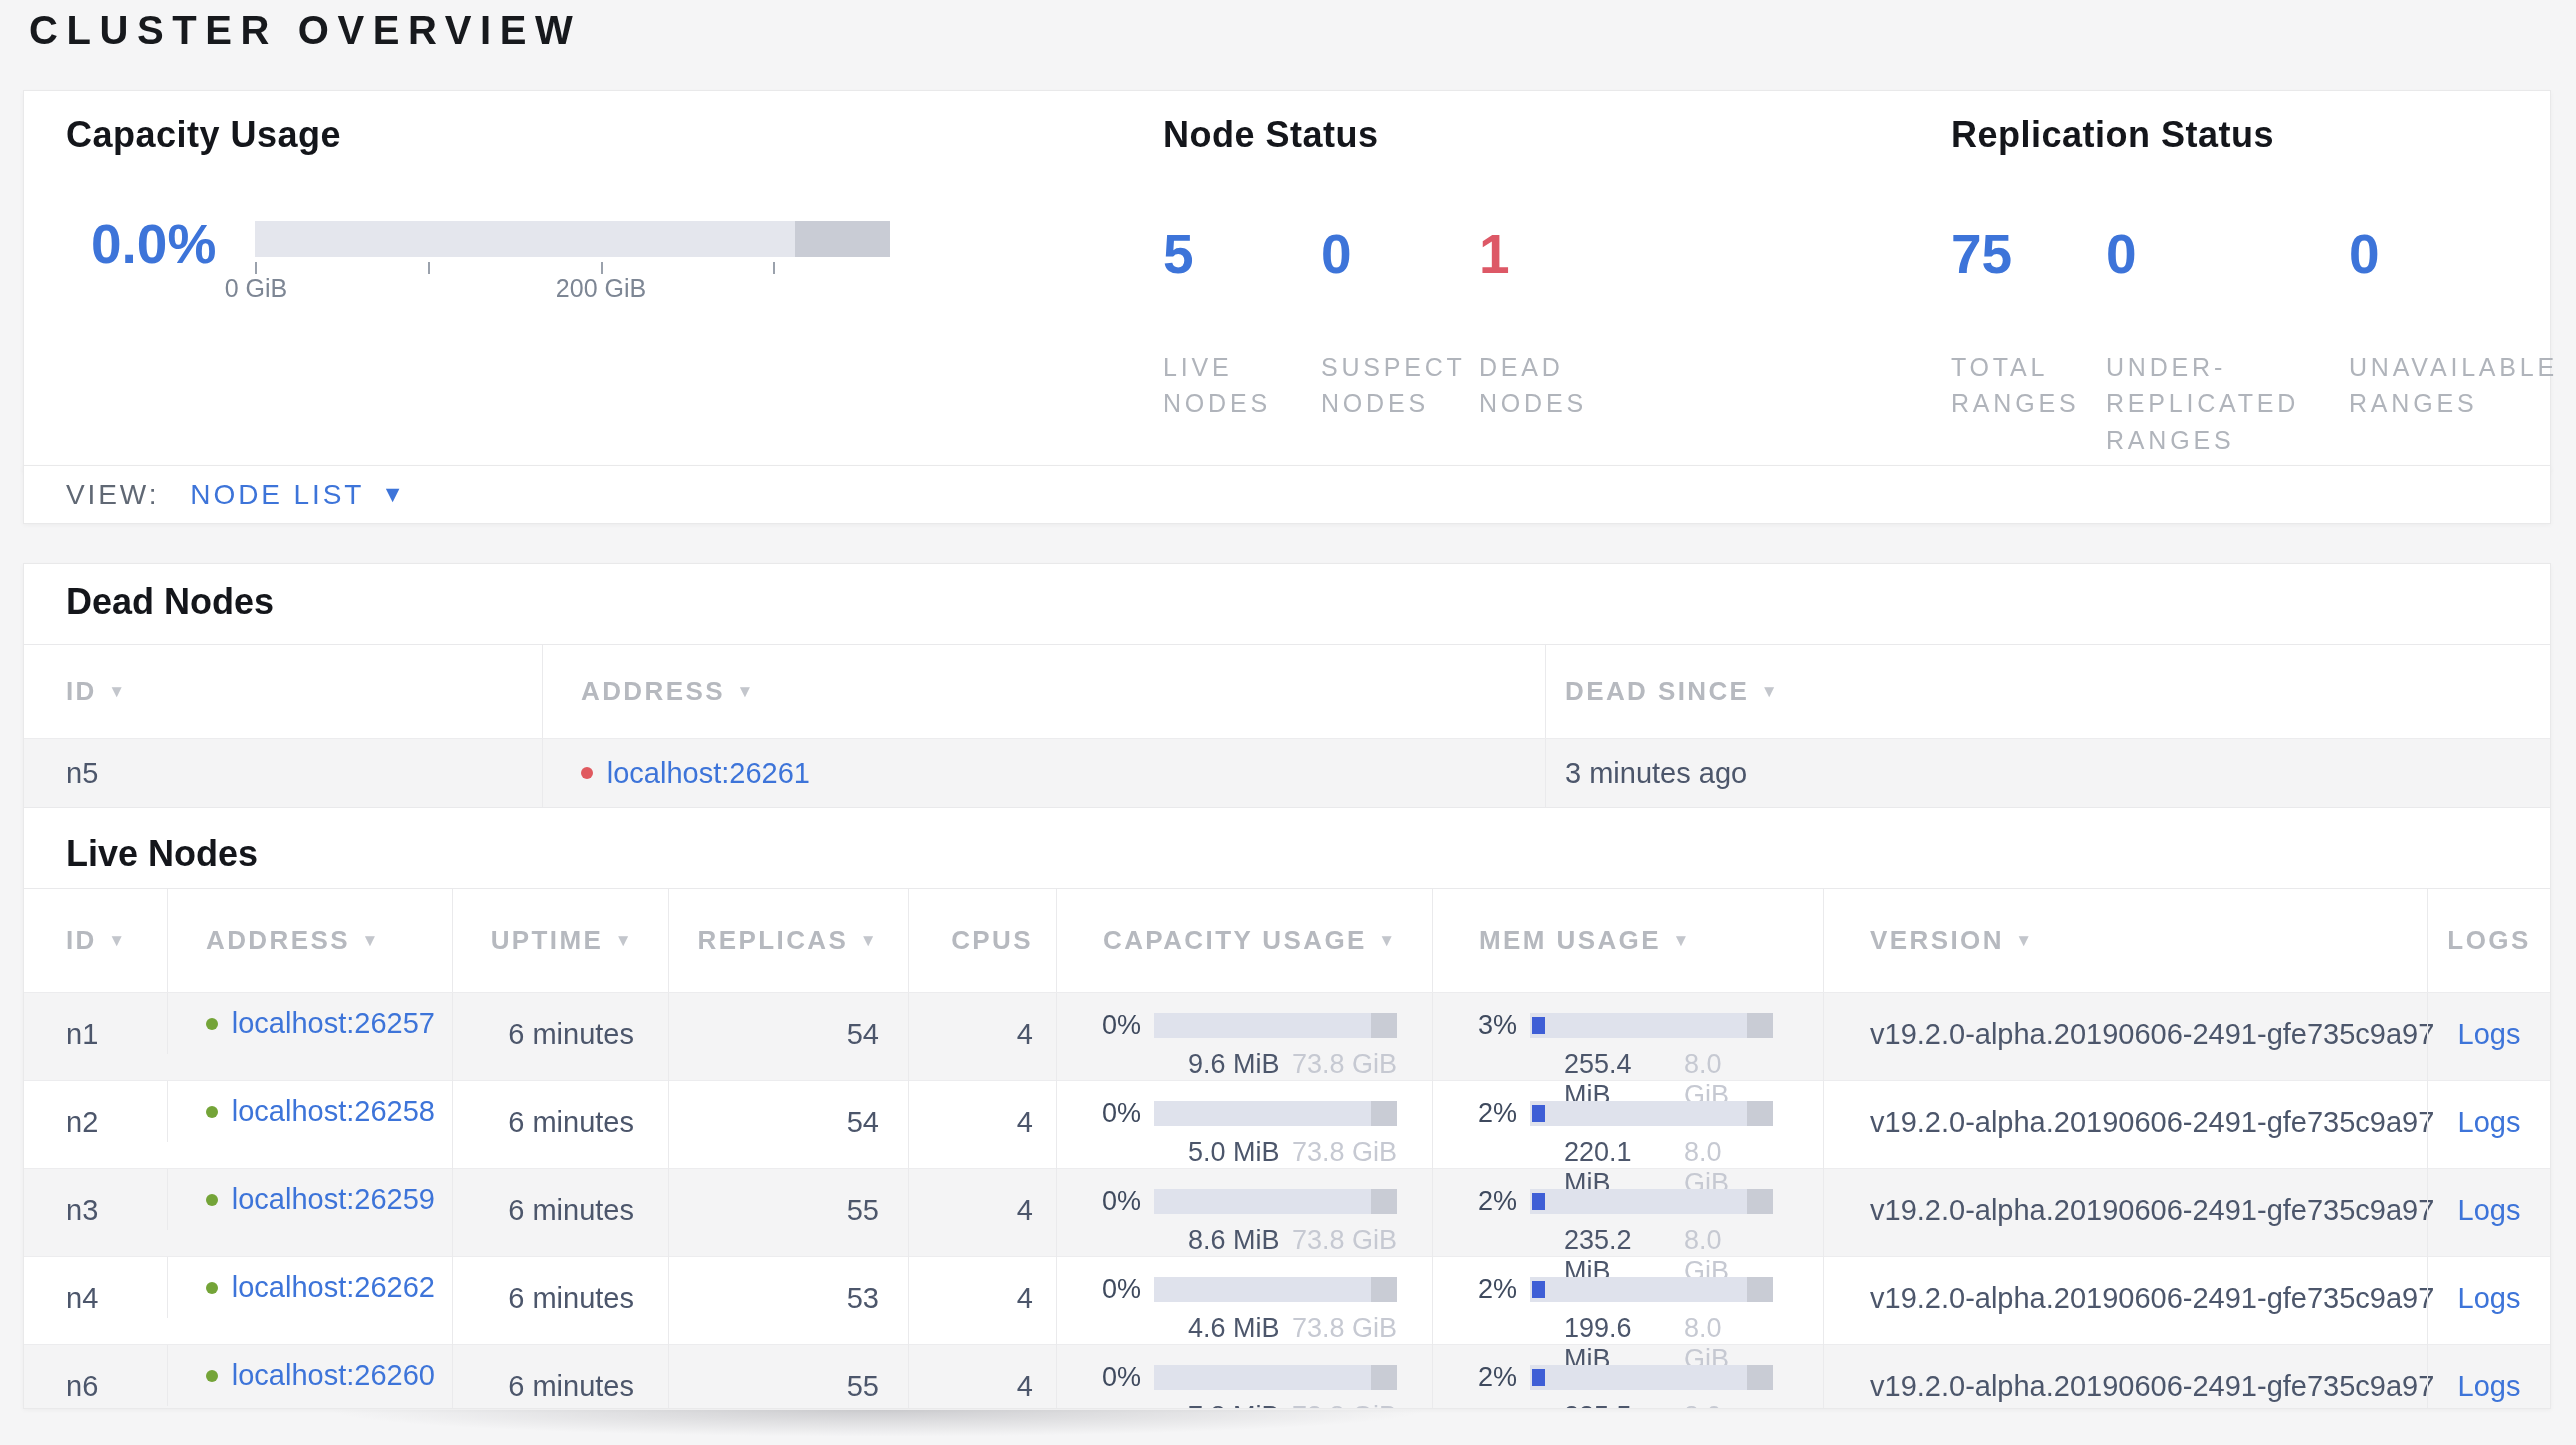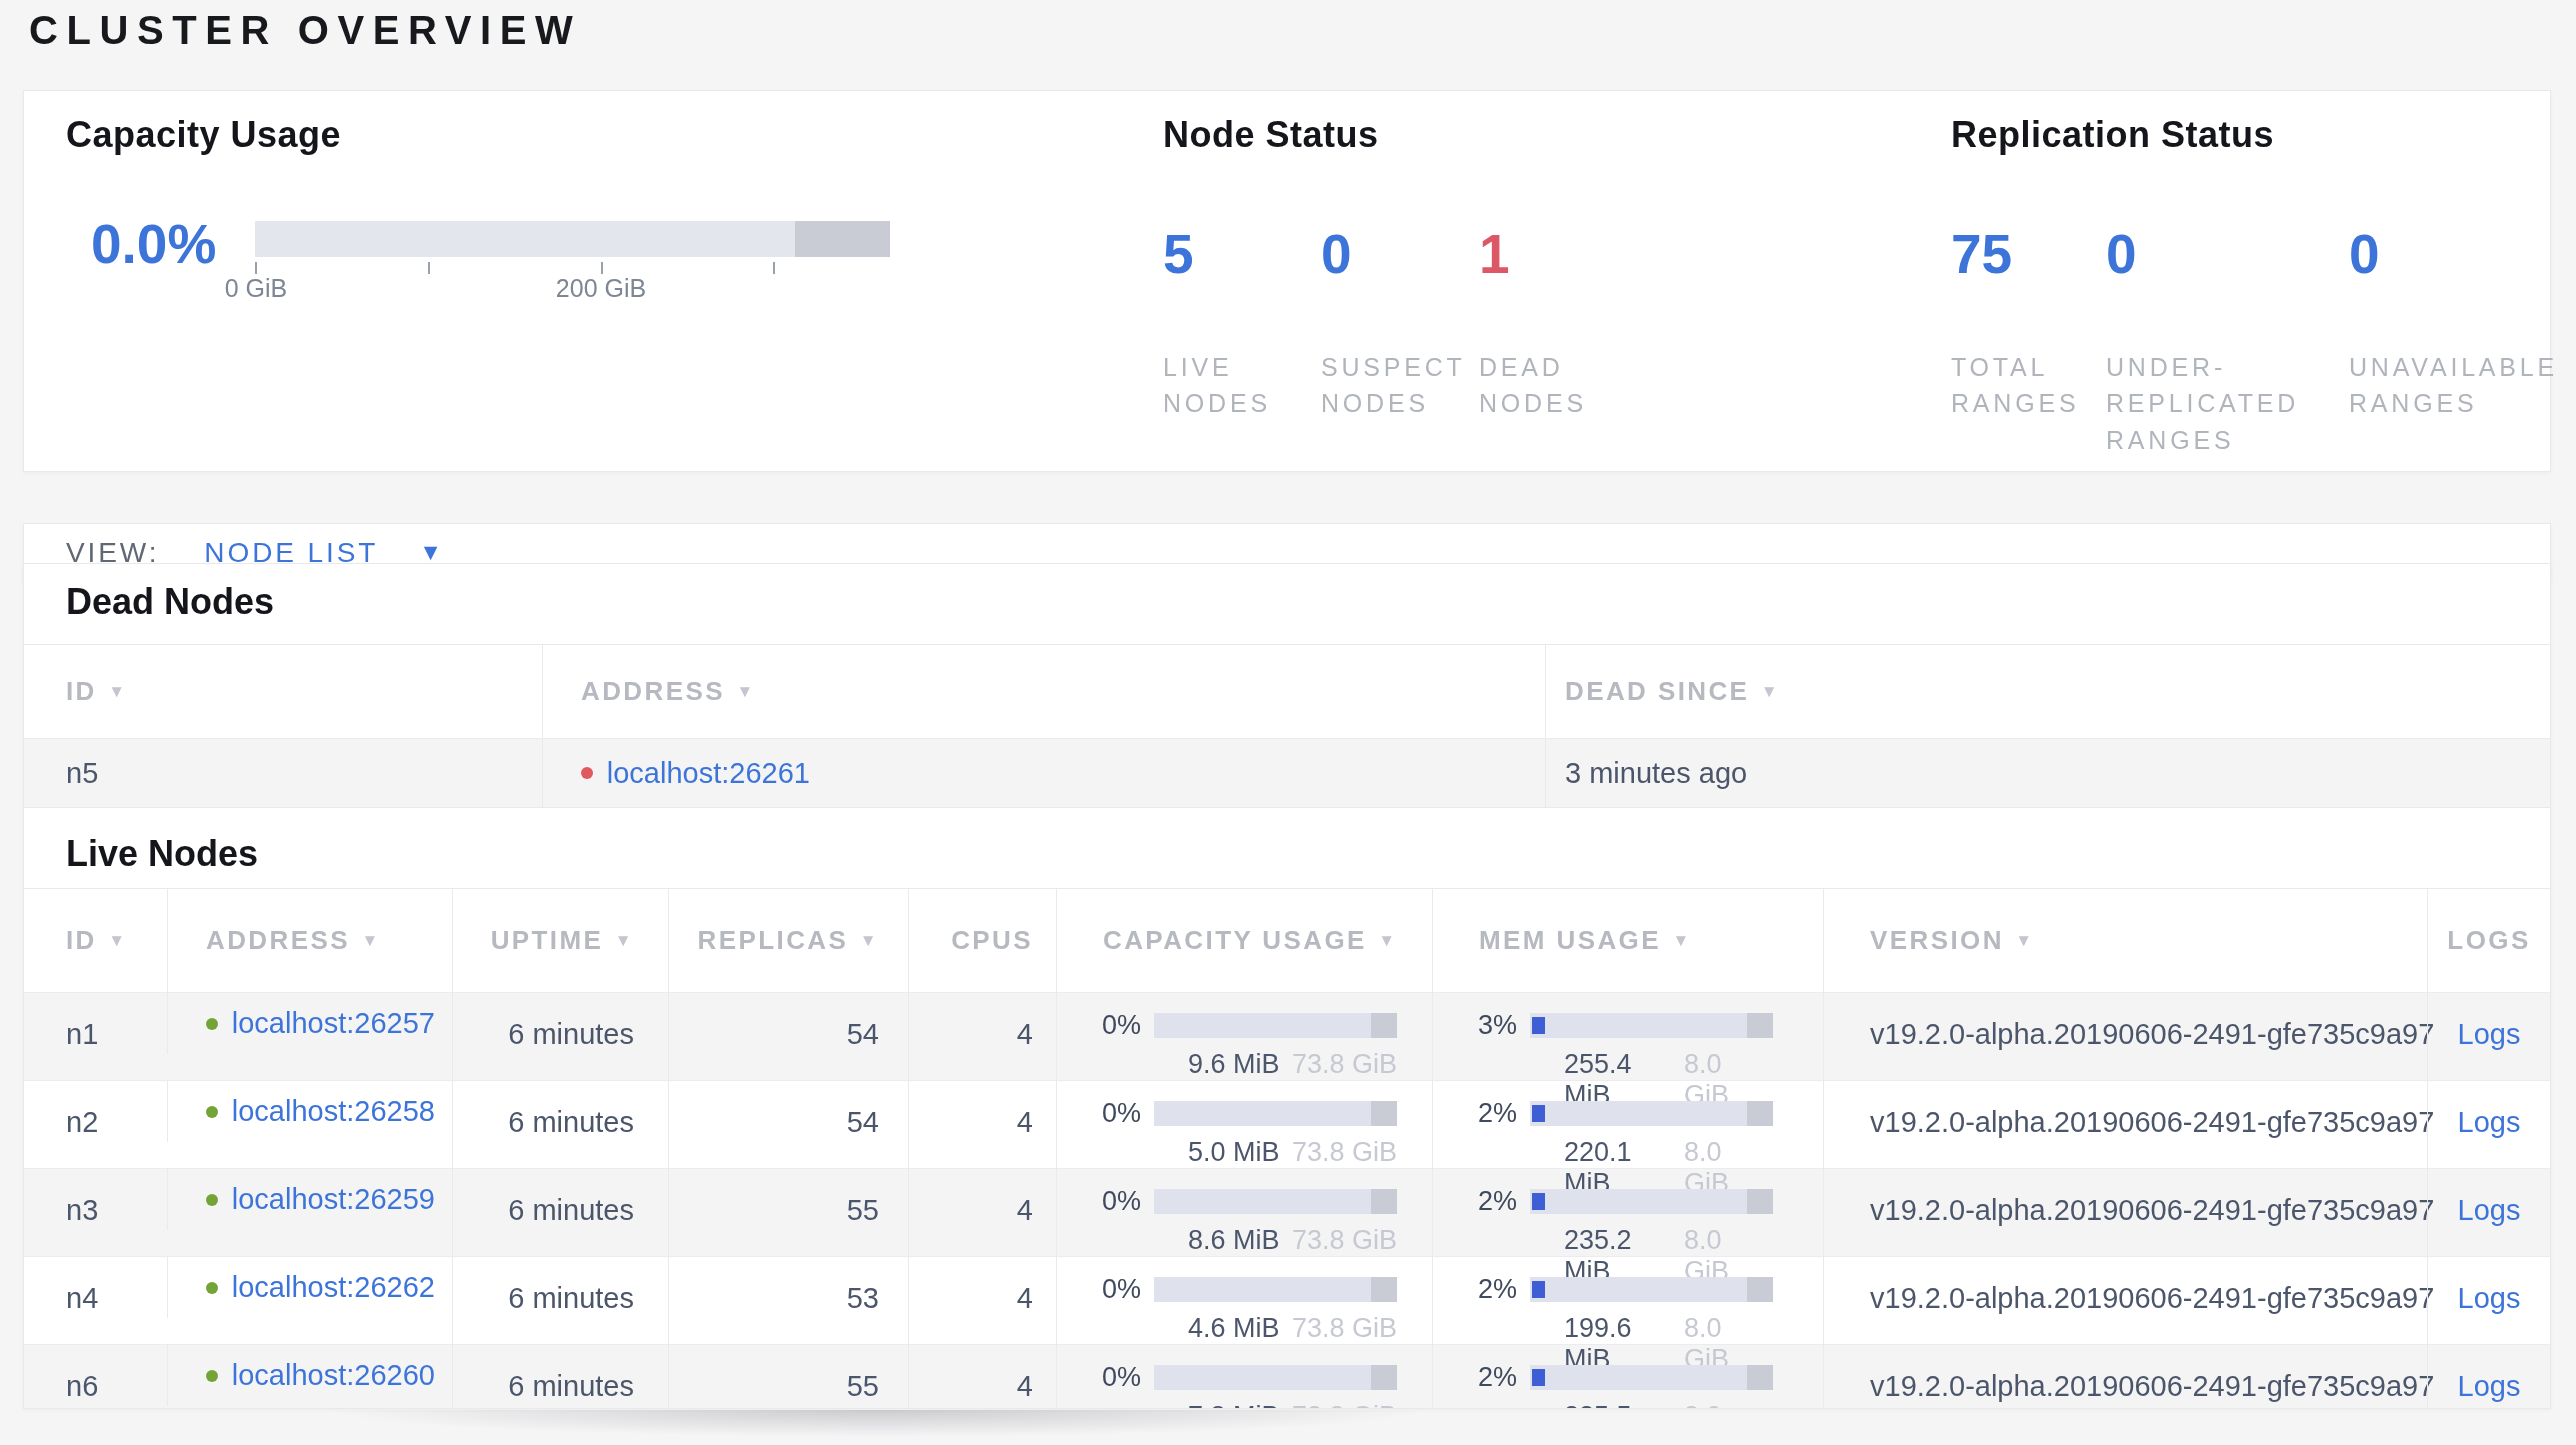--- a/index.html
+++ b/index.html
@@ -39,23 +39,23 @@
   .cap-stat + .cap-stat { margin-left:115px; }
   .cap-stat-label { width:168px; font-size:25px; letter-spacing:3.3px; line-height:1.55; color:#aeb2b9; }
   .cap-stat-value { margin-left:25px; margin-bottom:-1.9px; font-size:34px; font-weight:600; white-space:nowrap; }
   .stats { display:flex; margin-top:71px; }
   .stat { flex:none; }
   .stat-num { font-size:55px; font-weight:600; line-height:1; }
   .stat-label { margin-top:67px; font-size:25px; letter-spacing:3.8px; line-height:1.45; color:#b0b4bb; }
   .blue { color:var(--accent-blue); }
   .red  { color:var(--dead-red); }
   
-  .view-bar { left:23px; top:523px; width:2528px; height:59px; display:flex; align-items:center; padding-left:42px;gap:24px; }
+  .view-bar { left:23px; top:465px; width:2528px; height:59px; display:flex; align-items:center; padding-left:42px; }
   .view-label { font-size:28px; letter-spacing:2.9px; color:#606874; }
-  .view-value { margin-left:21px; font-size:28px; letter-spacing:2.9px; color:var(--accent-blue); cursor:pointer; }
+  .view-value { margin-left:31px; font-size:28px; letter-spacing:2.9px; color:var(--accent-blue); cursor:pointer; }
   .view-caret { margin-left:17px; font-size:23px; color:var(--accent-blue); }
   
   .main-panel { left:23px; top:563px; width:2528px; height:846px; overflow:hidden; }
   .main-panel h2 { margin:0; padding:17px 0 0 42px; font-size:36px; font-weight:600; color:#14161b; }
   .tbl { width:100%; }
   .thead, .trow { display:grid; align-items:center; }
   .thead { border-top:1px solid #e9e9eb; border-bottom:1px solid #ececee; }
   .th { font-size:26px; font-weight:600; letter-spacing:2.4px; color:#b6b9bf; white-space:nowrap; }
   .sort-arrow { font-size:17px; color:#c3c6cc; margin-left:11.5px; }
   .cell { font-size:29px; color:#4c566b; white-space:nowrap; }

